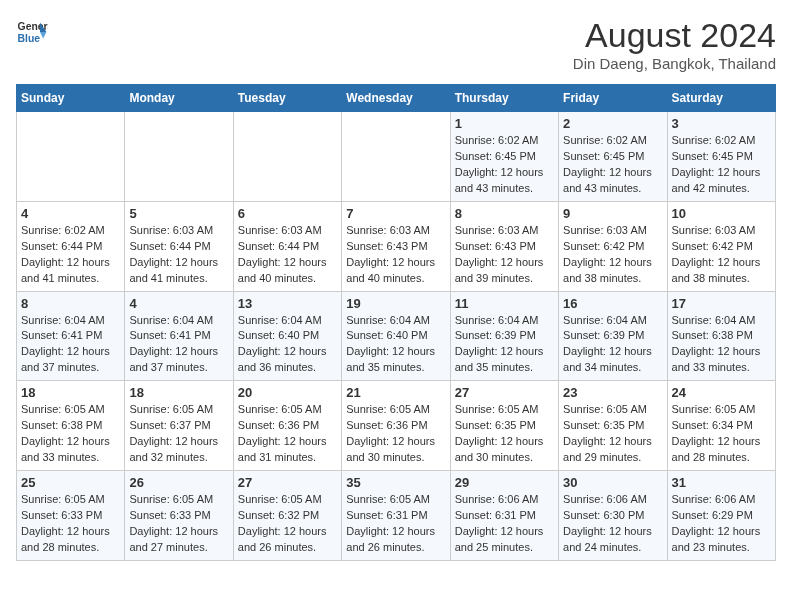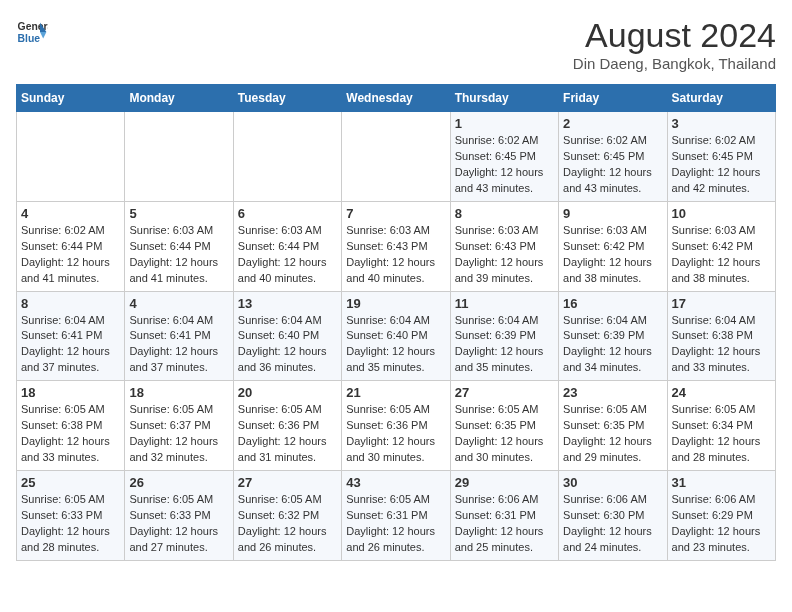--- a/index.html
+++ b/index.html
@@ -308,21 +308,21 @@
 and 27 minutes.</div>
         </td>
         <td>
           <span class="cell-date">27</span>
           <div class="cell-info" style="white-space: pre-line;">Sunrise: 6:05 AM
 Sunset: 6:32 PM
 Daylight: 12 hours
 and 26 minutes.</div>
         </td>
         <td>
-          <span class="cell-date">43</span>
+          <span class="cell-date">35</span>
           <div class="cell-info" style="white-space: pre-line;">Sunrise: 6:05 AM
 Sunset: 6:31 PM
 Daylight: 12 hours
 and 26 minutes.</div>
         </td>
         <td>
           <span class="cell-date">29</span>
           <div class="cell-info" style="white-space: pre-line;">Sunrise: 6:06 AM
 Sunset: 6:31 PM
 Daylight: 12 hours

